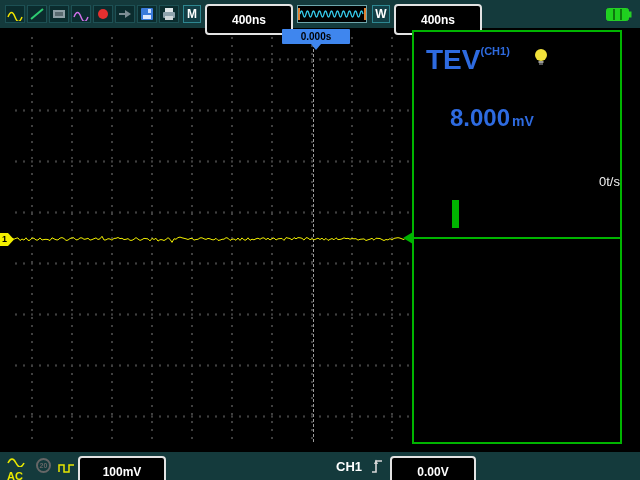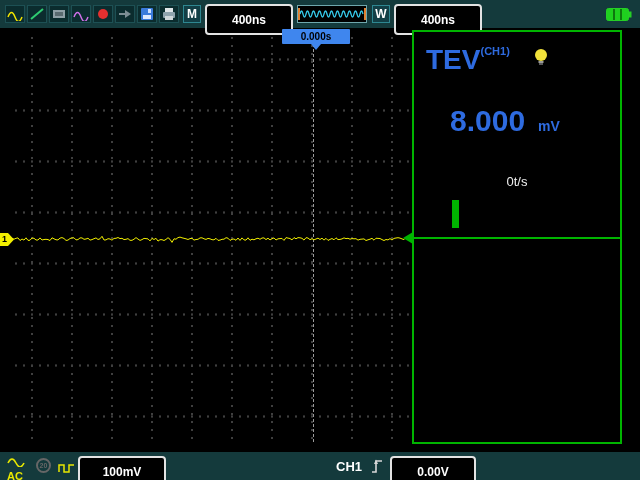--- a/index.html
+++ b/index.html
@@ -54,23 +54,23 @@
   .mpanel .div-arrow{position:absolute;left:-11px;top:200px;width:10px;height:12px;
     background:var(--panel-green,#00b400);clip-path:polygon(100% 0,100% 100%,0 50%)}
   .tev-row{position:absolute;left:12px;top:12px;color:var(--accent-blue,#2e6be0)}
   .tev-title{font-size:28px;font-weight:bold}
   .tev-sup{font-size:11px;font-weight:bold;vertical-align:14px}
   .bulb{position:absolute;left:118px;top:16px}
   .mode-text{position:absolute;left:0;right:0;top:48px;text-align:center;
     color:#e4e4e4;font-size:13px}
   .value-row{position:absolute;left:36px;top:72px;display:flex;align-items:baseline;
     color:var(--accent-blue,#2e6be0)}
-  .value-big{font-size:30px;font-weight:bold}
-  .value-unit{font-size:14px;font-weight:bold;margin-left:13px}
-  .rate-text{position:absolute;left:0;right:0;top:142px;text-align:center;
+  .value-big{font-size:24px;font-weight:bold}
+  .value-unit{font-size:14px;font-weight:bold;margin-left:2px}
+  .rate-text{position:absolute;left:0;right:0;top:142px;text-align:right;
     color:#eee;font-size:13px}
   .ind-bar{position:absolute;left:38px;top:168px;width:7px;height:28px;
     background:var(--panel-green,#00b400)}
 
   
   .coupling{position:absolute;left:7px;top:1px;color:#e8e800;text-align:left}
   .coupling .ac-label{font-size:11px;font-weight:bold;margin-top:-1px}
   .bw-circle{position:absolute;left:36px;top:6px;width:15px;height:15px;border:2px solid #666;
     border-radius:50%;color:#666;font-size:7px;font-weight:bold;line-height:11px;text-align:center}
   .probe-icon{position:absolute;left:58px;top:8px}

